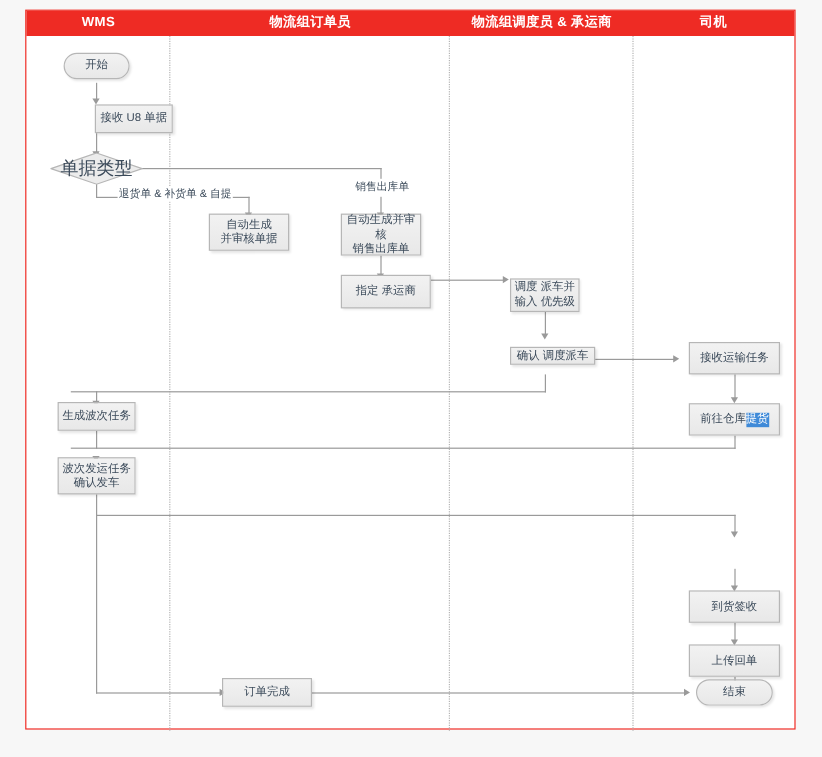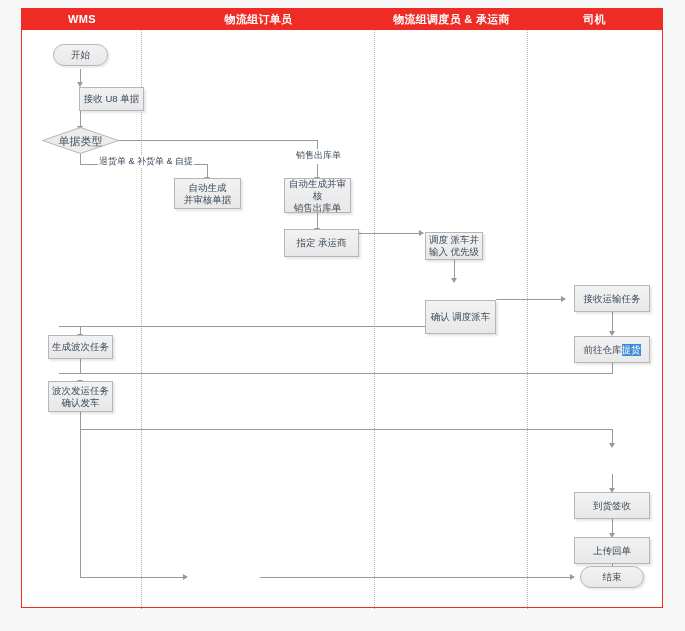--- a/index.html
+++ b/index.html
@@ -83,21 +83,21 @@
   .decision-shape {
     position: absolute;
     left: 0;
     top: 0;
     width: 100%;
     height: 100%;
   }
   .decision-label {
     position: relative;
     z-index: 2;
-    font-size: 11px;
+    font-size: 15px;
     color: #3b4a5a;
   }
   .hl {
     background: #3f8ad8;
     color: #ffffff;
   }
 
   
   .h-line {
     position: absolute;
@@ -232,25 +232,26 @@
 确认发车</div>
 
     <div class="node" style="left:152px; top:169px; width:67px; height:31px;">自动生成
 并审核单据</div>
 
     <div class="node" style="left:262px; top:169px; width:67px; height:35px;">自动生成并审核
 销售出库单</div>
 
     <div class="node" style="left:262px; top:220px; width:75px; height:28px;">指定 承运商</div>
 
+    <div class="node" style="left:163px; top:556px; width:75px; height:24px;">订单完成</div>
 
     <div class="node" style="left:403px; top:223px; width:58px; height:28px;">调度 派车并
 输入 优先级</div>
 
-    <div class="node" style="left:403px; top:291px; width:71px; height:34px;">确认 调度派车</div>
+    <div class="node" style="left:403px; top:280px; width:71px; height:15px;">确认 调度派车</div>
 
     <div class="node" style="left:552px; top:276px; width:76px; height:27px;">接收运输任务</div>
 
     <div class="node" style="left:552px; top:327px; width:76px; height:27px;">
       <span>前往仓库</span><span class="hl">提货</span>
     </div>
 
 
     <div class="node" style="left:552px; top:483px; width:76px; height:27px;">到货签收</div>
 

